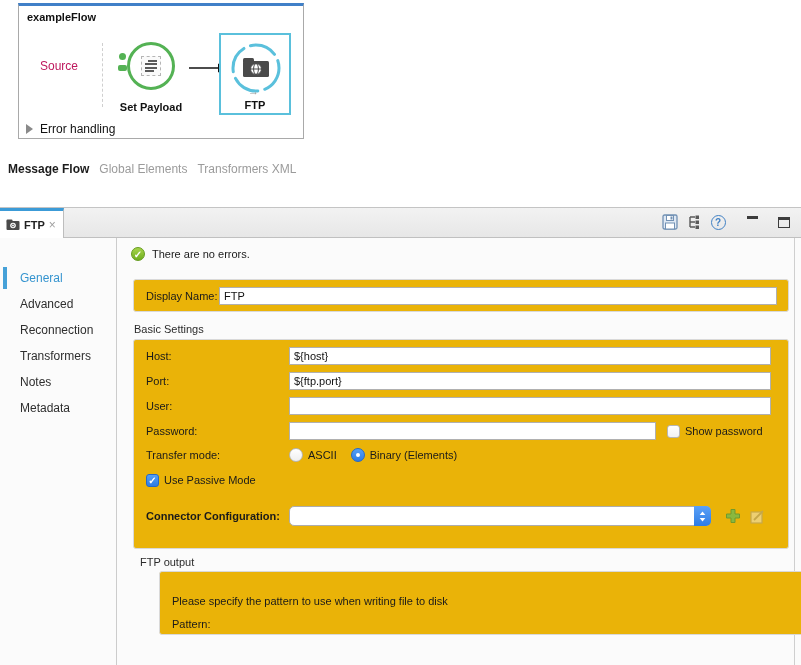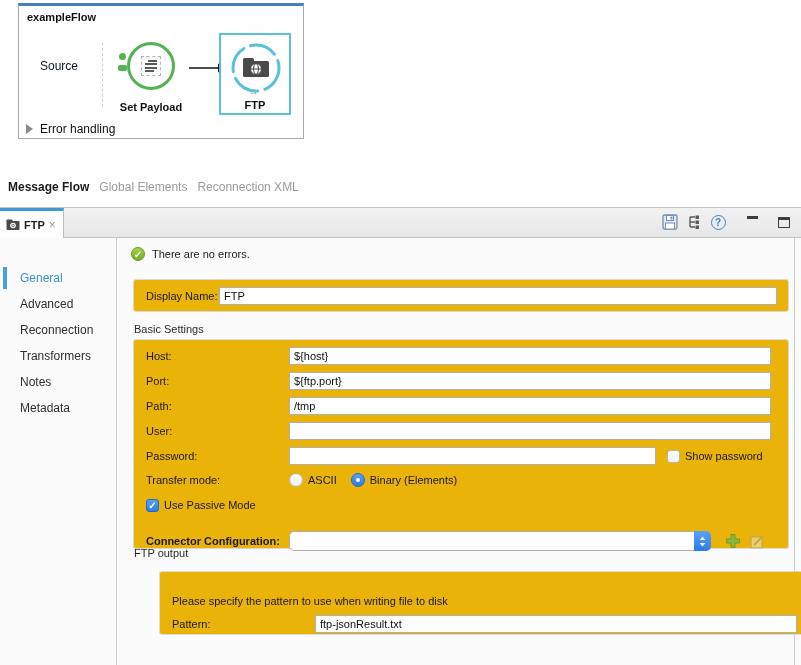--- a/index.html
+++ b/index.html
@@ -3,21 +3,21 @@
 <meta charset="utf-8">
 <style>
   * { margin:0; padding:0; box-sizing:border-box; }
   html,body { width:801px; height:665px; background:#fff; font-family:"Liberation Sans", sans-serif; overflow:hidden; }
   #root { position:relative; width:801px; height:665px; background:#fff; }
 
   
   .flow-box { position:absolute; left:18px; top:3px; width:286px; height:136px; background:#fff;
               border:1px solid #a9a9a9; border-top:3px solid #4080c8; }
   .flow-title { position:absolute; left:8px; top:5px; font-size:11px; font-weight:bold; color:#111; }
-  .source-label { position:absolute; left:21px; top:53px; font-size:12px; color:#0f172a; }
+  .source-label { position:absolute; left:21px; top:53px; font-size:12px; color:#be185d; }
   .source-divider { position:absolute; left:83px; top:37px; height:64px; border-left:1px dashed #cfcfcf; }
 
   .sp-ring { position:absolute; left:108px; top:36px; width:48px; height:48px; border:3px solid #54b254; border-radius:50%;
              display:flex; align-items:center; justify-content:center; background:#fff; }
   .sp-dot  { position:absolute; left:100px; top:47px; width:7px; height:7px; background:#54b254; border-radius:50%; }
   .sp-dash { position:absolute; left:99px; top:59px; width:9px; height:6px; background:#54b254; border-radius:2px; }
   .sp-icon { width:20px; height:20px; border:1px dashed #b5b5b5; background:#fafafa; padding:3px 3px; display:flex; flex-direction:column; justify-content:space-between; }
   .sp-icon i { display:block; height:2px; background:#5a5a5a; }
   .sp-icon i:nth-child(1){ width:9px; margin-left:3px; }
   .sp-icon i:nth-child(2){ width:12px; }
@@ -31,21 +31,21 @@
   .ftp-ring { position:absolute; left:9px; top:7px; }
   .ftp-glyph { position:absolute; left:20px; top:19px; }
   .ftp-mini-arrow { position:absolute; left:27px; top:50px; font-size:11px; color:#9a9a9a; }
   .ftp-node-label { position:absolute; left:0; top:64px; width:100%; text-align:center; font-size:11px; font-weight:600; color:#111; }
 
   .error-handling { position:absolute; left:7px; top:116px; display:flex; align-items:center; gap:7px; }
   .eh-triangle { width:0; height:0; border-left:7px solid #8a8a8a; border-top:5px solid transparent; border-bottom:5px solid transparent; }
   .eh-label { font-size:12px; color:#111; }
 
   
-  .editor-tabs { position:absolute; left:8px; top:180px; display:flex; gap:10px; font-size:12px; }
+  .editor-tabs { position:absolute; left:8px; top:162px; display:flex; gap:10px; font-size:12px; }
   .editor-tab { color:#9b9b9b; cursor:default; }
   .editor-tab.active { color:#1c1c1c; font-weight:bold; }
 
   
   .props { position:absolute; left:0; top:207px; width:801px; height:458px; border-top:1px solid #c4c4c4; }
   .tabbar { position:absolute; left:0; top:0; width:100%; height:30px; background:linear-gradient(#f2f2f2,#e7e7e7); border-bottom:1px solid #c0c0c0; }
   .panel-tab { position:absolute; left:0; top:0; width:64px; height:30px; background:#fff; border-right:1px solid #bdbdbd;
                border-top:3px solid #3c9bd7; display:flex; align-items:center; gap:4px; padding-left:6px; }
   .panel-tab .tab-label { font-size:11px; font-weight:600; color:#222; }
   .panel-tab .tab-close { font-size:12px; color:#a0a0a0; line-height:10px; cursor:default; }
@@ -69,21 +69,21 @@
                 color:#fff; font-size:10px; font-weight:bold; display:flex; align-items:center; justify-content:center; }
   .status-text { font-size:11px; color:#1a1a1a; }
 
   .groupbox { position:absolute; left:16px; width:656px; background:#eab308; border:1px solid #d9d9d9; border-radius:3px; }
   .gb-display { top:41px; height:33px; display:flex; align-items:center; }
   .gb-basic   { top:101px; height:210px; padding-top:7px; }
   .gb-output  { top:333px; height:64px; padding-top:23px;margin-left:26px; }
 
   .section-title { position:absolute; left:17px; font-size:11px; color:#2b2b2b; }
   .st-basic  { top:85px; }
-  .st-output { top:309px; }
+  .st-output { top:318px;margin-left:6px; }
 
   .frow { display:flex; align-items:center; height:18px; margin:0 12px 7px 12px; }
   .flabel { width:143px; font-size:11px; color:#1a1a1a; flex:none; }
   .tfield { height:18px; border:1px solid #b0b0b0; background:#fff; font-family:"Liberation Sans",sans-serif; font-size:11px; color:#111; padding:0 4px; outline:none; }
 
   .gb-display .flabel { width:73px; margin-left:12px; }
   .w-full  { width:482px; }
   .w-disp  { width:558px; }
   .w-pass  { width:367px; }
 
@@ -154,21 +154,21 @@
 
     <div class="error-handling">
       <span class="eh-triangle"></span>
       <span class="eh-label">Error handling</span>
     </div>
   </div>
 
   <div class="editor-tabs">
     <span class="editor-tab active">Message Flow</span>
     <span class="editor-tab">Global Elements</span>
-    <span class="editor-tab">Reconnection XML</span>
+    <span class="editor-tab">Transformers XML</span>
   </div>
 
   <div class="props">
 
     <div class="tabbar">
       <div class="panel-tab">
         <svg width="14" height="13">
           <rect x="0.5" y="1.5" width="6" height="3" rx="1" fill="#4a4a4a"></rect>
           <rect x="0.5" y="3" width="13" height="9" rx="1" fill="#4a4a4a"></rect>
           <circle cx="7" cy="7.5" r="2.8" fill="#fff"></circle>
@@ -237,24 +237,20 @@
           <div class="frow">
             <span class="flabel">Host:</span>
             <input class="tfield w-full" type="text" value="${host}" style="">
           </div>
 
           <div class="frow">
             <span class="flabel">Port:</span>
             <input class="tfield w-full" type="text" value="${ftp.port}" style="">
           </div>
 
-          <div class="frow">
-            <span class="flabel">Path:</span>
-            <input class="tfield w-full" type="text" value="/tmp" style="">
-          </div>
 
           <div class="frow">
             <span class="flabel">User:</span>
             <input class="tfield w-full" type="text" value="" style="">
           </div>
 
           <div class="frow">
             <span class="flabel">Password:</span>
             <input class="tfield w-pass" type="text" value="" style="">
             <span class="cb" style="margin-left:11px;"></span>
@@ -296,20 +292,19 @@
               </svg>
             </span>
           </div>
         </div>
 
         <div class="section-title st-output">FTP output</div>
         <div class="groupbox gb-output">
           <div class="hint-text">Please specify the pattern to use when writing file to disk</div>
           <div class="frow">
             <span class="flabel">Pattern:</span>
-            <input class="tfield w-full" type="text" value="ftp-jsonResult.txt" style="">
           </div>
         </div>
 
       </div>
     </div>
   </div>
 </div>
 
 </body></html>

